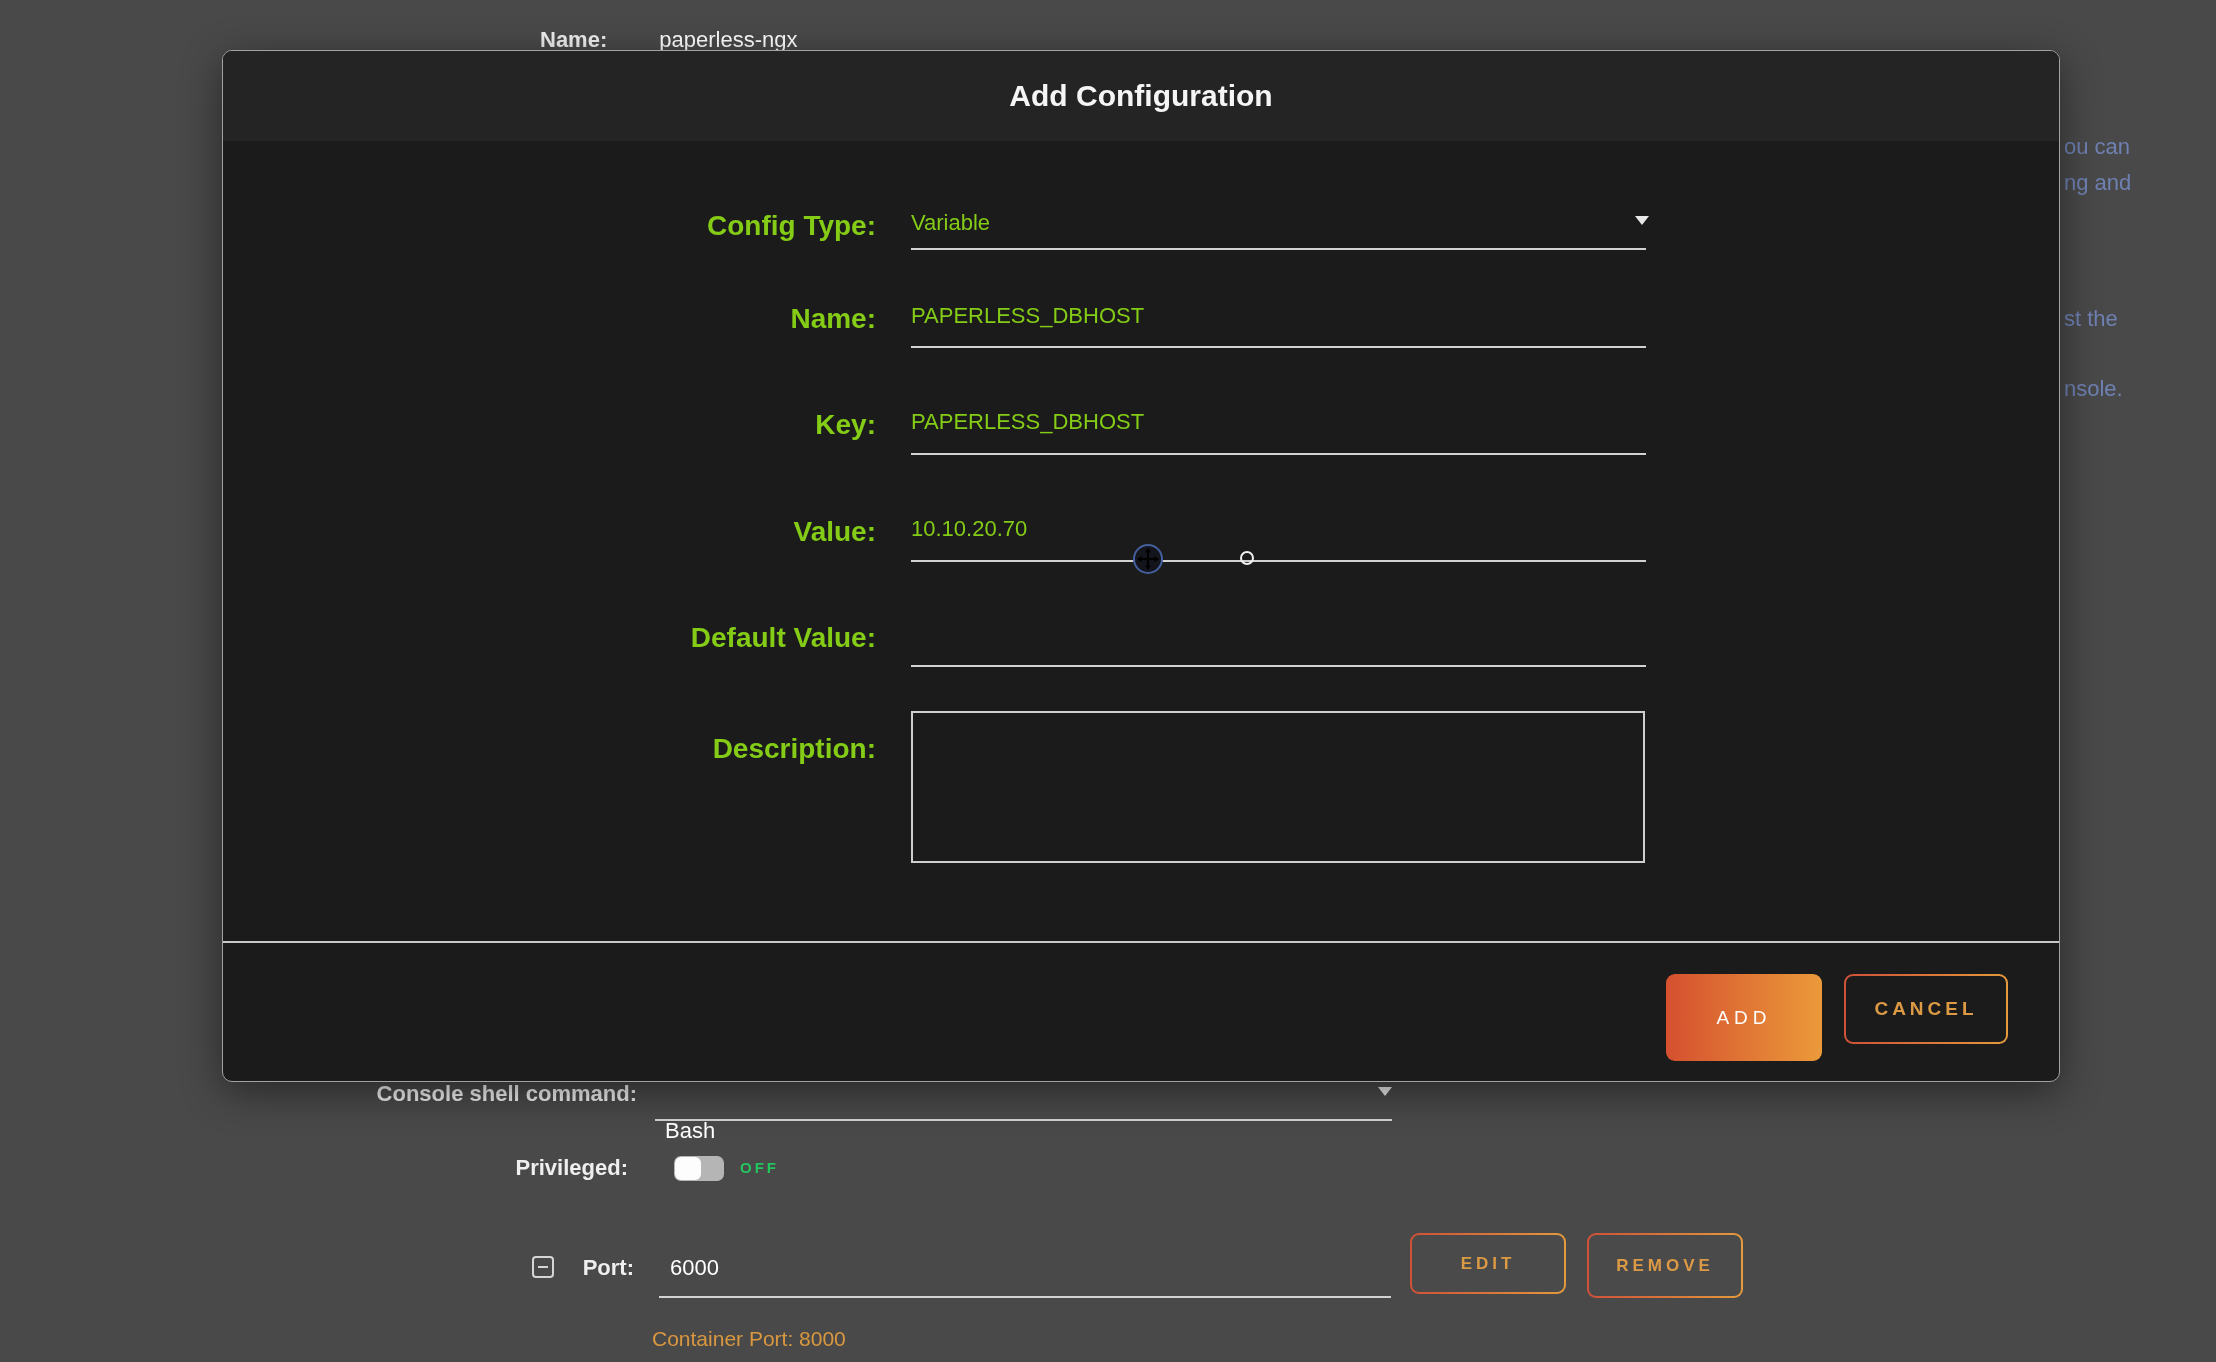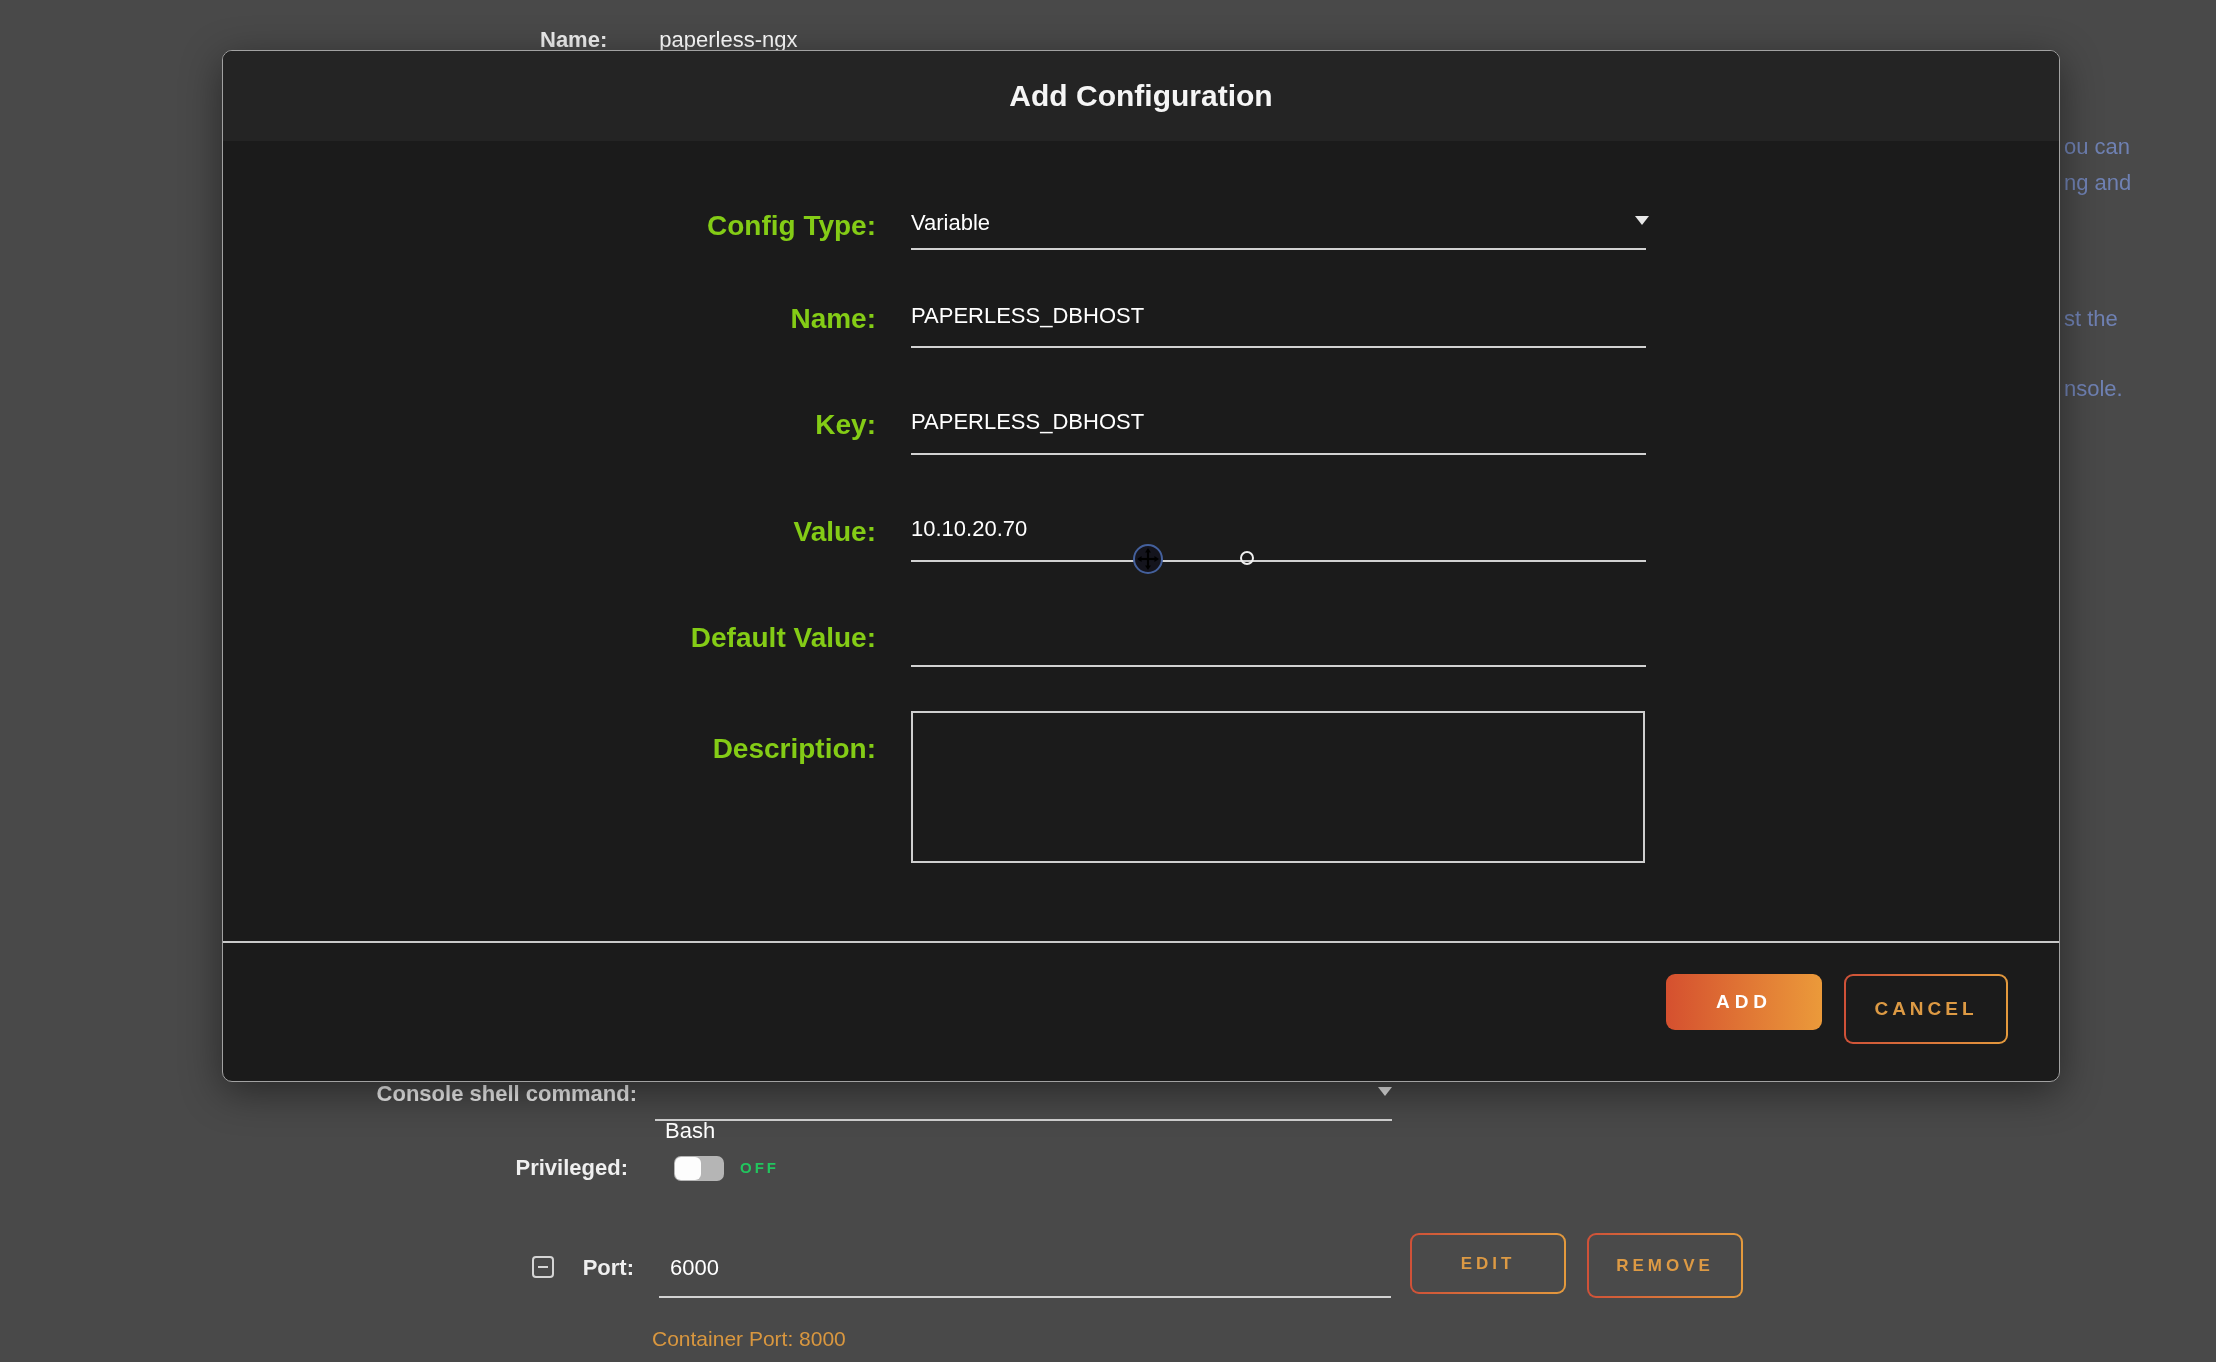--- a/index.html
+++ b/index.html
@@ -78,38 +78,38 @@
     display:flex; align-items:center; justify-content:center;
   }
   .modal-title { color:#f5f5f5; font-size:30px; font-weight:bold; }
 
   .field-label {
     position:absolute; left:0; width:653px; text-align:right;
     color:#84cc16; font-size:28px; font-weight:bold; white-space:nowrap;
   }
   .field-value {
     position:absolute; left:688px; width:735px;
-    color:#ffffff; font-size:22px; white-space:nowrap;
+    color:#84cc16; font-size:22px; white-space:nowrap;
   }
   .field-line { position:absolute; left:688px; width:735px; }
   .modal .dd-arrow { position:absolute; left:1412px; }
 
   .desc-box {
     position:absolute; left:688px; top:660px; width:734px; height:152px;
     border:2px solid #cfcfcf; background:transparent;
   }
 
   .footer-divider { position:absolute; left:0; top:890px; width:100%; height:2px; background:#c9c9c9; }
 
   .add-btn {
-    position:absolute; left:1443px; top:923px; width:156px; height:56px;
+    position:absolute; left:1443px; top:923px; width:156px; height:87px;
     border-radius:9px;
     background:linear-gradient(90deg,#d5502f,#eb9a3a);
     display:flex; align-items:center; justify-content:center;
-    color:#ffffff; font-weight:bold; font-size:19px; letter-spacing:5px;
+    color:#ffffff; font-weight:normal; font-size:19px; letter-spacing:5px;
     cursor:pointer;
   }
   .cancel-btn { position:absolute; left:1621px; top:923px; width:164px; height:70px; }
   .cancel-btn .inner { font-size:19px; }
 
   
   .move-cursor {
     left:1133px; top:544px; width:30px; height:30px;
     background:#14141d; border:2px solid #44609c; border-radius:50%;
     display:flex; align-items:center; justify-content:center;

